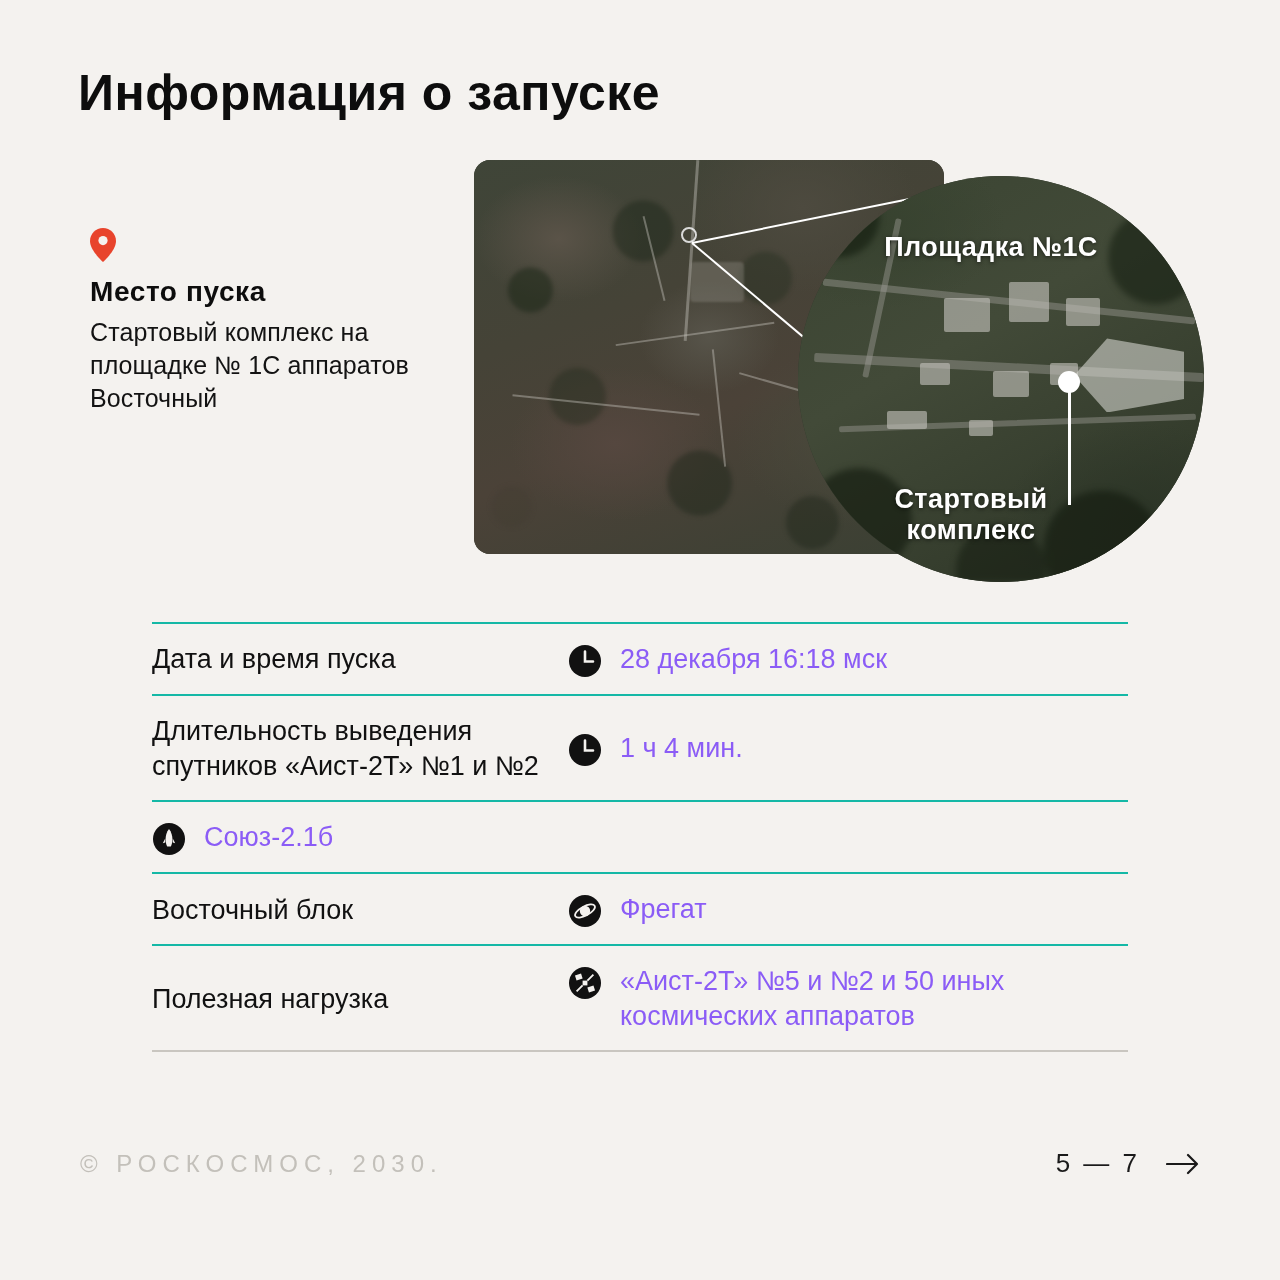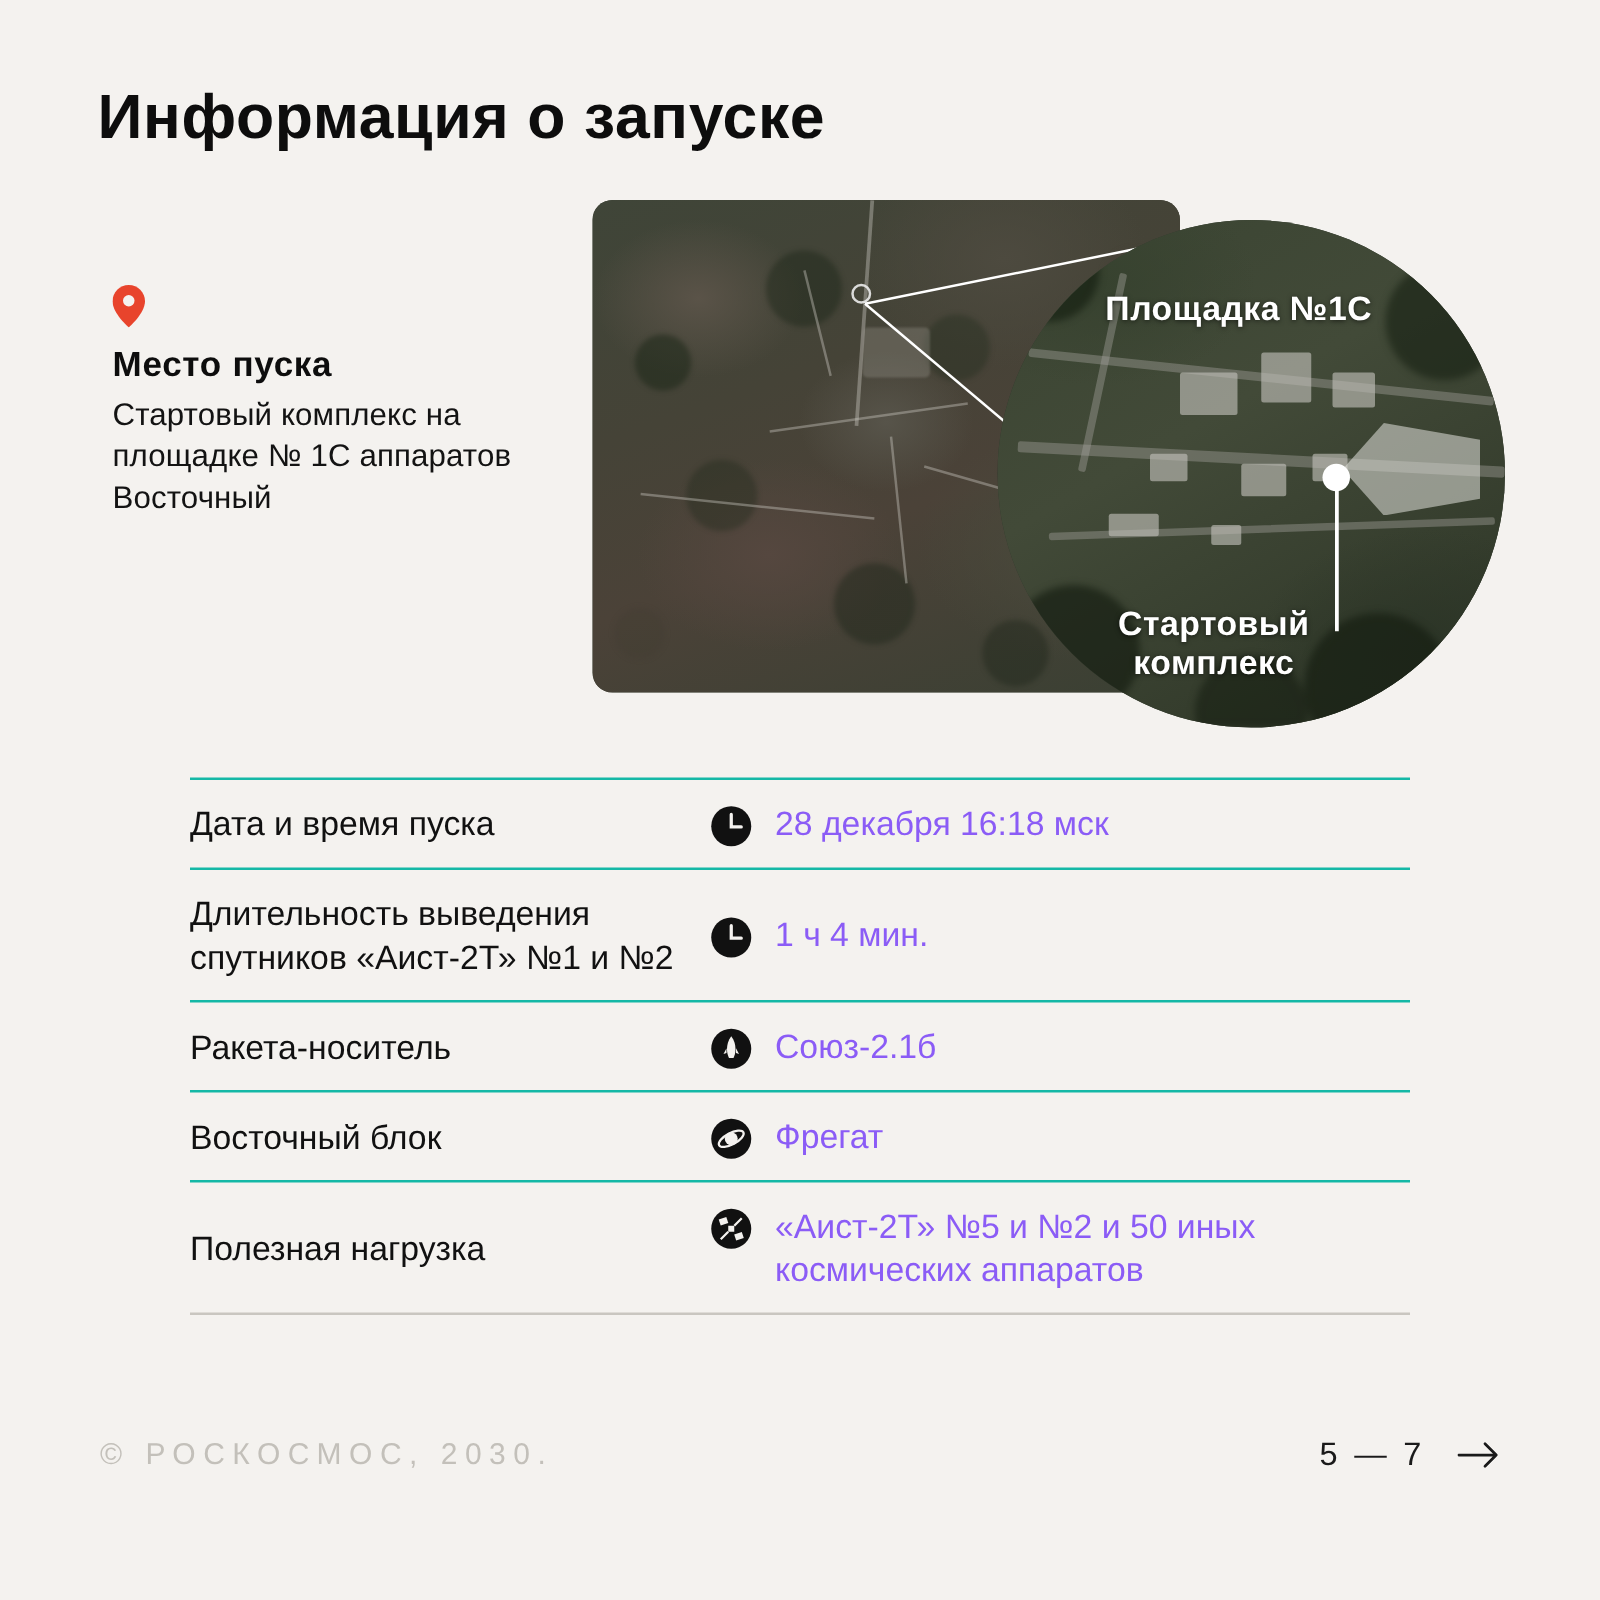--- a/index.html
+++ b/index.html
@@ -341,21 +341,20 @@
       <div class="row-value-wrap">
         <svg class="row-icon" viewBox="0 0 34 34">
           <circle cx="17" cy="17" r="16" fill="#111"></circle>
           <path d="M17 7.5v10h8" stroke="#f4f2ef" stroke-width="2.6" fill="none" stroke-linecap="round"></path>
         </svg>
         <div class="row-value">1 ч 4 мин.</div>
       </div>
     </div>
 
     <div class="row">
-      <div class="row-label">Ракета-носитель</div>
       <div class="row-value-wrap">
         <svg class="row-icon" viewBox="0 0 34 34">
           <circle cx="17" cy="17" r="16" fill="#111"></circle>
           <path d="M17 7c2.4 3 3.4 6.6 3.4 10.4 0 2.6-.6 5-1.6 7H15.2c-1-2-1.6-4.4-1.6-7C13.6 13.6 14.6 10 17 7z" fill="#f4f2ef"></path>
           <path d="M13.2 16.6l-2.4 4.6 2.4-.8zM20.8 16.6l2.4 4.6-2.4-.8z" fill="#f4f2ef"></path>
         </svg>
         <div class="row-value">Союз-2.1б</div>
       </div>
     </div>
 

